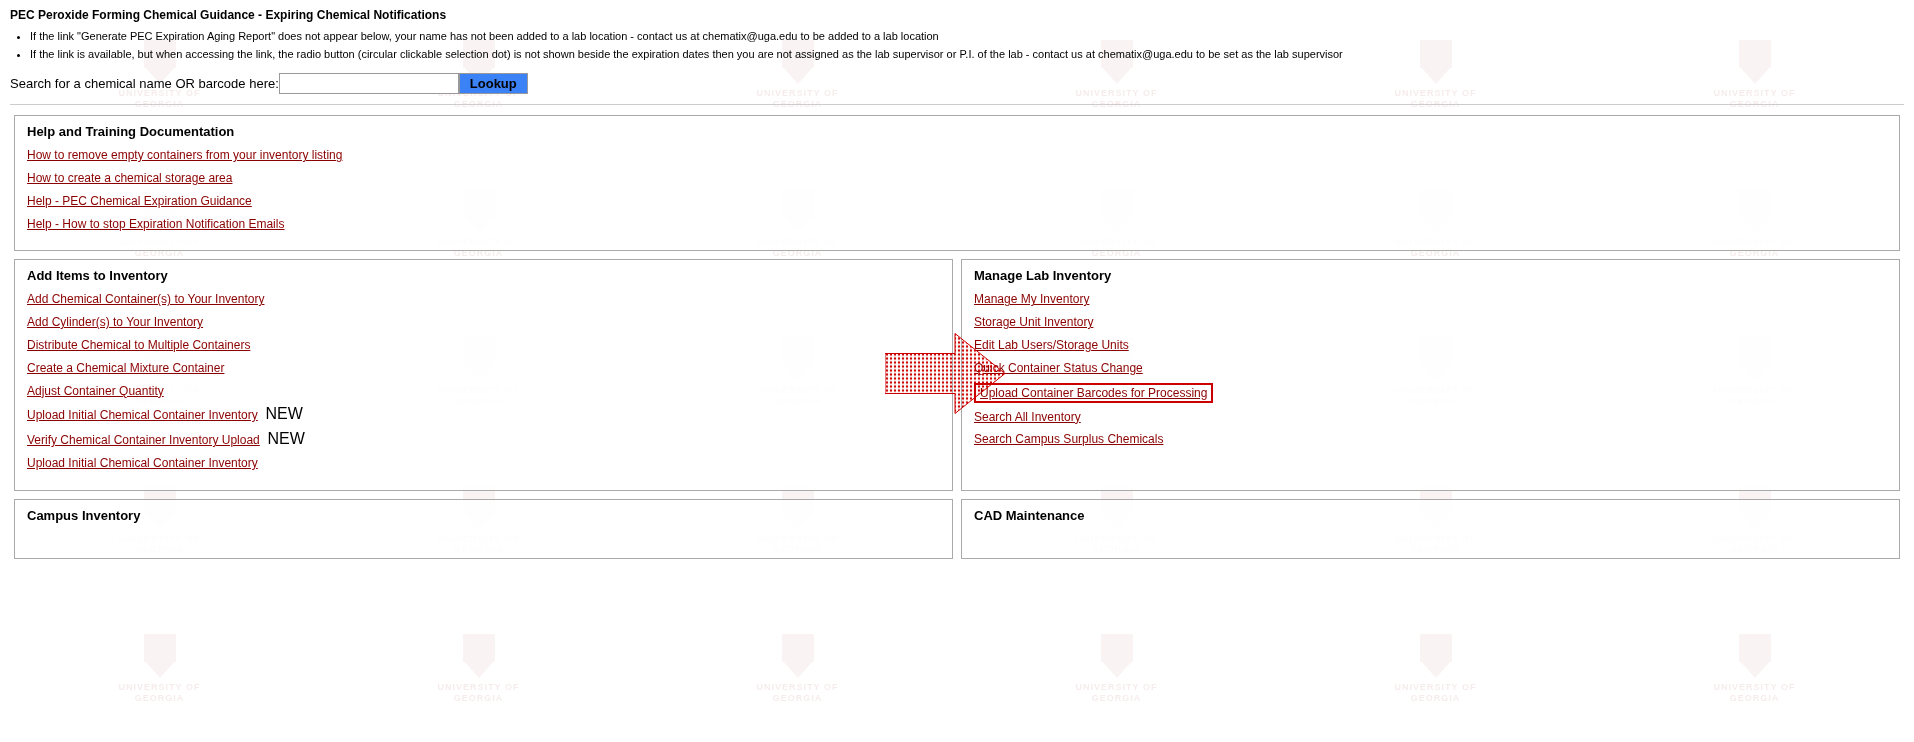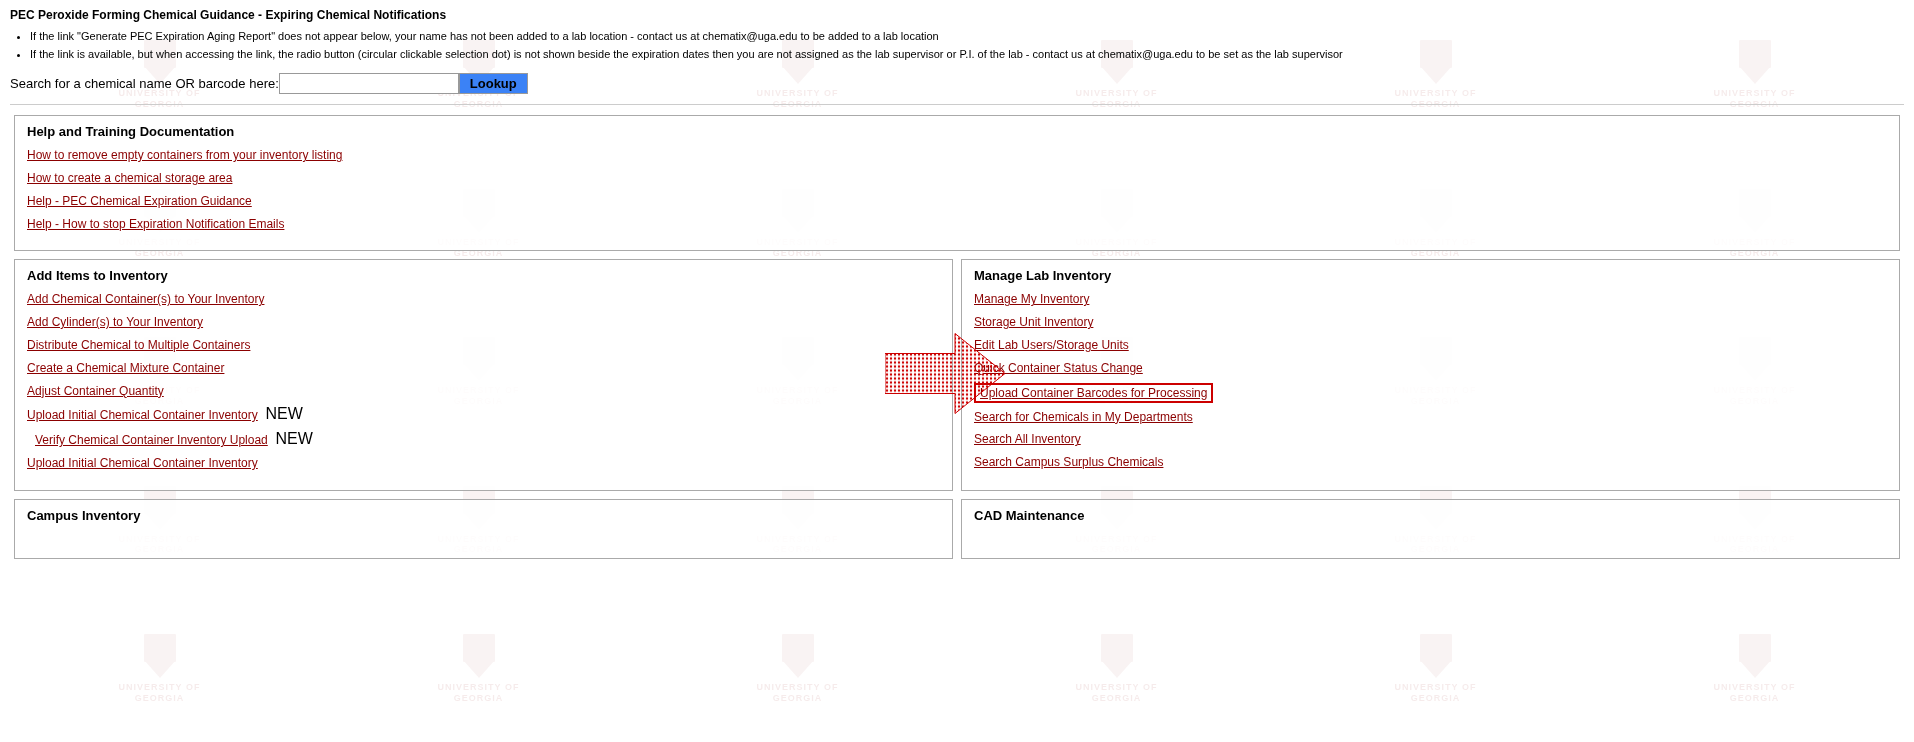--- a/index.html
+++ b/index.html
@@ -479,37 +479,36 @@
       <div class="section-title">Add Items to Inventory</div>
       <a class="section-link">Add Chemical Container(s) to Your Inventory</a>
       <a class="section-link">Add Cylinder(s) to Your Inventory</a>
       <a class="section-link">Distribute Chemical to Multiple Containers</a>
       <a class="section-link">Create a Chemical Mixture Container</a>
       <a class="section-link">Adjust Container Quantity</a>
       <div style="margin-bottom:6px;">
         <a class="section-link" style="display:inline;">Upload Initial Chemical Container Inventory</a>
         <span class="badge-new">NEW</span>
       </div>
-      <div style="margin-bottom:6px;margin-left:8px;">
+      <div style="margin-bottom:6px;">
         <a class="section-link" style="display:inline;">Verify Chemical Container Inventory Upload</a>
         <span class="badge-new">NEW</span>
       </div>
       <a class="section-link">Upload Initial Chemical Container Inventory</a>
     </div>
 
     <div class="section-box" style="position:relative;">
       <div class="section-title">Manage Lab Inventory</div>
       <a class="section-link">Manage My Inventory</a>
       <a class="section-link">Storage Unit Inventory</a>
       <a class="section-link">Edit Lab Users/Storage Units</a>
       <a class="section-link">Quick Container Status Change</a>
       <div style="margin-bottom:6px;">
         <a class="link-highlighted">Upload Container Barcodes for Processing</a>
       </div>
-      <a class="section-link">Search for Chemicals in My Departments</a>
       <a class="section-link">Search All Inventory</a>
       <a class="section-link">Search Campus Surplus Chemicals</a>
     </div>
 
     <div class="arrow-overlay">
       <svg class="red-arrow" viewBox="0 0 120 90" xmlns="http://www.w3.org/2000/svg">
         <defs>
           <pattern id="dots" patternUnits="userSpaceOnUse" width="4" height="4">
             <circle cx="2" cy="2" r="1.2" fill="#cc0000"></circle>
           </pattern>

